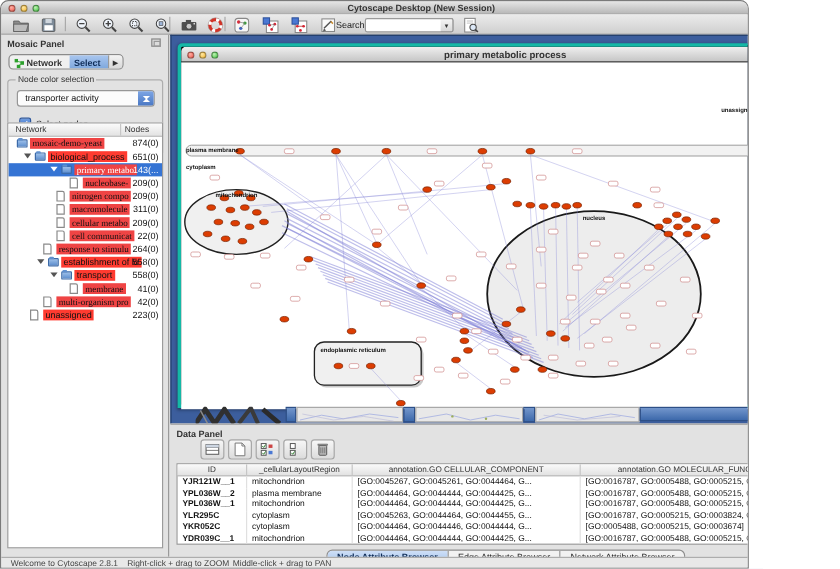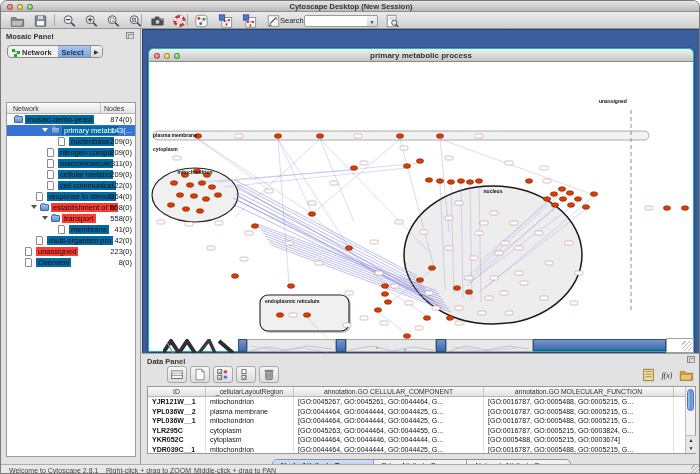--- a/index.html
+++ b/index.html
@@ -1,17 +1,17 @@
 <!DOCTYPE html>
 <html><head>
 <meta charset="utf-8">
 <style>
   html,body{margin:0;padding:0;background:#fff;}
   *{box-sizing:border-box;}
-  .app{position:relative;width:700px;height:474px;font-family:"Liberation Sans",sans-serif;
+  .app{position:relative;width:624px;height:474px;font-family:"Liberation Sans",sans-serif;
        background:#e4e4e4;border-radius:7px 7px 0 0;overflow:hidden;border:1px solid #7a7a7a;}
   
   .titlebar{position:absolute;left:0;top:0;width:700px;height:11px;
     background:linear-gradient(#e6e6e6,#b9b9b9);border-bottom:1px solid #8f8f8f;border-radius:7px 7px 0 0;}
   .titlebar .title{position:absolute;left:0;right:0;top:1px;text-align:center;
     font-size:7.5px;font-weight:bold;color:#333;}
   .tl{position:absolute;top:2.5px;width:6px;height:6px;border-radius:50%;border:0.5px solid rgba(0,0,0,.35);}
   .tl.red{left:6px;background:radial-gradient(circle at 35% 30%,#ffb3a8,#f2564a);}
   .tl.yellow{left:16px;background:radial-gradient(circle at 35% 30%,#ffe9a8,#f5b72f);}
   .tl.green{left:26px;background:radial-gradient(circle at 35% 30%,#c6f3b9,#3dc93f);}
@@ -56,30 +56,30 @@
   .tree-header .vsep{position:absolute;left:93px;top:0;bottom:0;width:1px;background:#c6c6c6;}
   .tree-rows{position:absolute;left:0;top:11px;right:0;bottom:0;}
   .trow{position:relative;height:11px;font-size:7.5px;white-space:nowrap;}
   .trow.sel{background:#3574d4;}
   .trow .arr{position:absolute;top:3px;width:0;height:0;border:3px solid transparent;border-top:4px solid #555;}
   .trow.sel .arr{border-top-color:#fff;}
   .trow .fold{position:absolute;top:2px;width:9px;height:7px;background:linear-gradient(#9dc0ea,#5f8fce);border:1px solid #3c6aa8;border-radius:1px;}
   .trow .fold:before{content:"";position:absolute;left:0;top:-2px;width:4px;height:2px;background:#5f8fce;border-radius:1px 1px 0 0;}
   .trow .doc{position:absolute;top:1px;width:7px;height:9px;background:#fff;border:1px solid #8a8a8a;border-radius:0 2px 0 0;}
   .trow .chip{position:absolute;top:0.5px;height:9px;line-height:9px;padding:0 2px;color:#111;}
-  .trow .chip.green{background:#0369a1;}
+  .trow .chip.green{background:#ef4444;font-family:Liberation Serif, serif;}
   .trow .chip.red{background:#ff3b30;}
   .trow.sel .chip{color:#fff;}
   .trow .val{position:absolute;right:3px;top:1px;color:#111;}
   .trow.sel .val{color:#fff;}
   
   .desktop{position:absolute;left:141px;top:28px;width:559px;height:324px;background:#3c5e9d;
     border-left:1px solid #24406e;border-top:1px solid #24406e;}
-  .netwin{position:absolute;left:5px;top:18px;width:546px;height:304px;background:#000000;
-    border:1px solid #14b8a6;border-radius:4px 4px 0 0;box-shadow:0 1px 3px rgba(0,0,0,.4);}
+  .netwin{position:absolute;left:5px;top:6px;width:546px;height:304px;background:#000000;
+    border:3px solid #14b8a6;border-radius:4px 4px 0 0;box-shadow:0 1px 3px rgba(0,0,0,.4);}
   .netwin .wtitle{position:absolute;left:0;top:0;right:0;height:13px;background:linear-gradient(#efefef,#c6c6c6);
     border-bottom:1px solid #8a8a8a;border-radius:4px 4px 0 0;}
   .netwin .wtitle .title{position:absolute;left:0;right:0;top:2px;text-align:center;font-size:8px;font-weight:bold;color:#333;}
   .wl{position:absolute;top:3.5px;width:6px;height:6px;border-radius:50%;border:0.5px solid rgba(0,0,0,.35);}
   .wl.red{left:5px;background:radial-gradient(circle at 35% 30%,#ffb3a8,#f2564a);}
   .wl.yellow{left:15px;background:radial-gradient(circle at 35% 30%,#ffe9a8,#f5b72f);}
   .wl.green{left:25px;background:radial-gradient(circle at 35% 30%,#c6f3b9,#3dc93f);}
   .canvas{position:absolute;left:0;top:13px;width:544px;height:289px;background:#fff;overflow:hidden;}
   .grip{position:absolute;right:1px;bottom:1px;width:12px;height:12px;
     background:repeating-linear-gradient(135deg,transparent 0 2px,#bbb 2px 3px);}
@@ -263,32 +263,49 @@
             <line x1="2" y1="2" x2="6" y2="3" stroke="#2da12d" stroke-width="0.7"></line>
             <line x1="3" y1="6" x2="6" y2="4" stroke="#2da12d" stroke-width="0.7"></line>
           </svg>
         <span>Network</span>
       </div>
       <div class="cp-tab sel">
           <span>Select</span>
         </div>
       <div class="cp-tab-arrow">▶</div>
     </div>
+    <div class="groupbox">
+      <div class="legend">Node color selection</div>
+      <div class="combo">
+        <span>transporter activity</span>
+        <span class="stepper"></span>
+      </div>
+      <div class="checkrow">
+        <div class="checkbox">✓</div>
+        <span class="checklabel">Select nodes</span>
+      </div>
+    </div>
     <div class="treewrap">
       <div class="tree-header">
         <span class="c1">Network</span>
         <span class="vsep"></span>
         <span class="c2">Nodes</span>
       </div>
       <div class="tree-rows" id="tree-rows">
           <div class="trow">
             <span class="fold" style="left: 7px;"></span>
             <span class="chip green" style="left: 18px;">mosaic-demo-yeast</span>
             <span class="val">874(0)</span>
           </div>
+          <div class="trow">
+            <span class="arr" style="left: 13px;"></span>
+            <span class="fold" style="left: 22px;"></span>
+            <span class="chip red" style="left: 33px;">biological_process</span>
+            <span class="val">651(0)</span>
+          </div>
           <div class="trow sel">
             <span class="arr" style="left: 35px;"></span>
             <span class="fold" style="left: 44px;"></span>
             <span class="chip green" style="left: 55px;">primary metabo</span>
             <span class="val">143(...</span>
           </div>
           <div class="trow">
             <span class="doc" style="left: 51px;"></span>
             <span class="chip green" style="left: 62px;">nucleobase-</span>
             <span class="val">209(0)</span>
@@ -337,25 +354,20 @@
           </div>
           <div class="trow">
             <span class="doc" style="left: 29px;"></span>
             <span class="chip green" style="left: 40px;">multi-organism pro</span>
             <span class="val">42(0)</span>
           </div>
           <div class="trow">
             <span class="doc" style="left: 18px;"></span>
             <span class="chip red" style="left: 29px;">unassigned</span>
             <span class="val">223(0)</span>
-          </div>
-          <div class="trow">
-            <span class="doc" style="left: 18px;"></span>
-            <span class="chip green" style="left: 29px;">Overview</span>
-            <span class="val">8(0)</span>
           </div>
         </div>
     </div>
   </div>
 
   <div class="desktop">
     <div class="netwin">
       <div class="wtitle">
         <span class="wl red"></span>
         <span class="wl yellow"></span>

